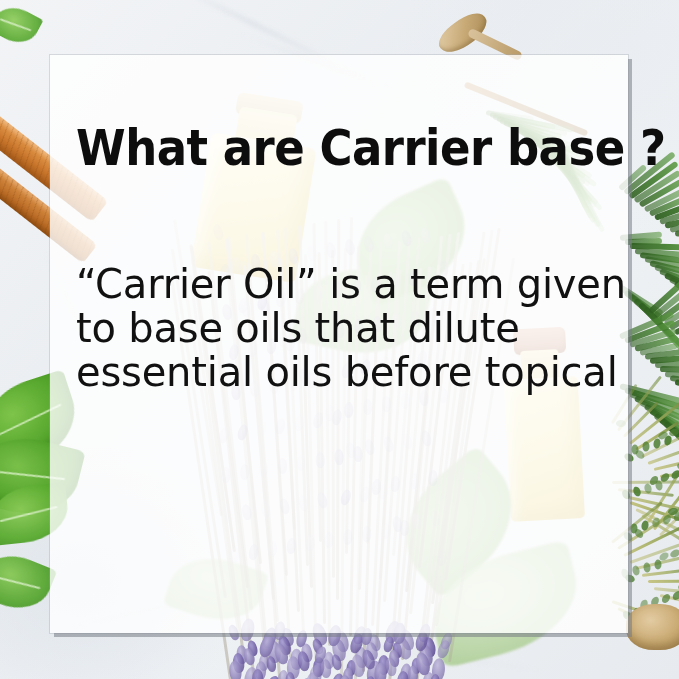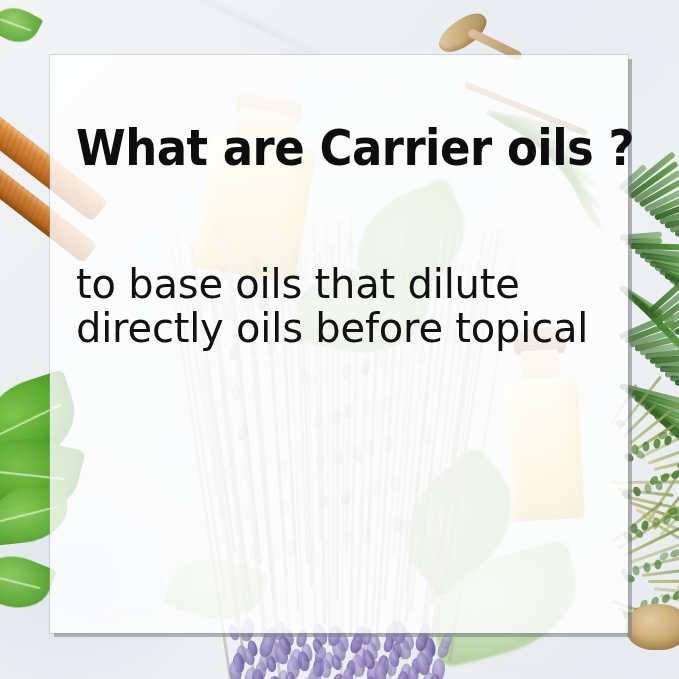--- a/index.html
+++ b/index.html
@@ -805,20 +805,21 @@
         <div class="lav-bud" style="left: 126px; top: 472px; opacity: 0.94; transform: rotate(2deg) scale(1.17);"></div>
         <div class="lav-bud deep" style="left: 153px; top: 447px; opacity: 0.71; transform: rotate(-17deg) scale(1.25);"></div>
         <div class="lav-bud" style="left: 180px; top: 422px; opacity: 0.82; transform: rotate(6deg) scale(1.33);"></div>
         <div class="lav-bud" style="left: 207px; top: 453px; opacity: 0.93; transform: rotate(-13deg) scale(1.42);"></div>
       </div>
   </div>
 
   <div class="card"></div>
 
   <div class="text-layer">
-    <h1 class="headline">What are Carrier oils ?</h1>
+    <h1 class="headline">What are Carrier base ?</h1>
     <p class="body-copy">
+      <span class="ln">“Carrier Oil” is a term given</span>
       <span class="ln">to base oils that dilute</span>
-      <span class="ln">directly oils before topical</span>
+      <span class="ln">essential oils before topical</span>
     </p>
   </div>
 
 </div>
 
 </body></html>

